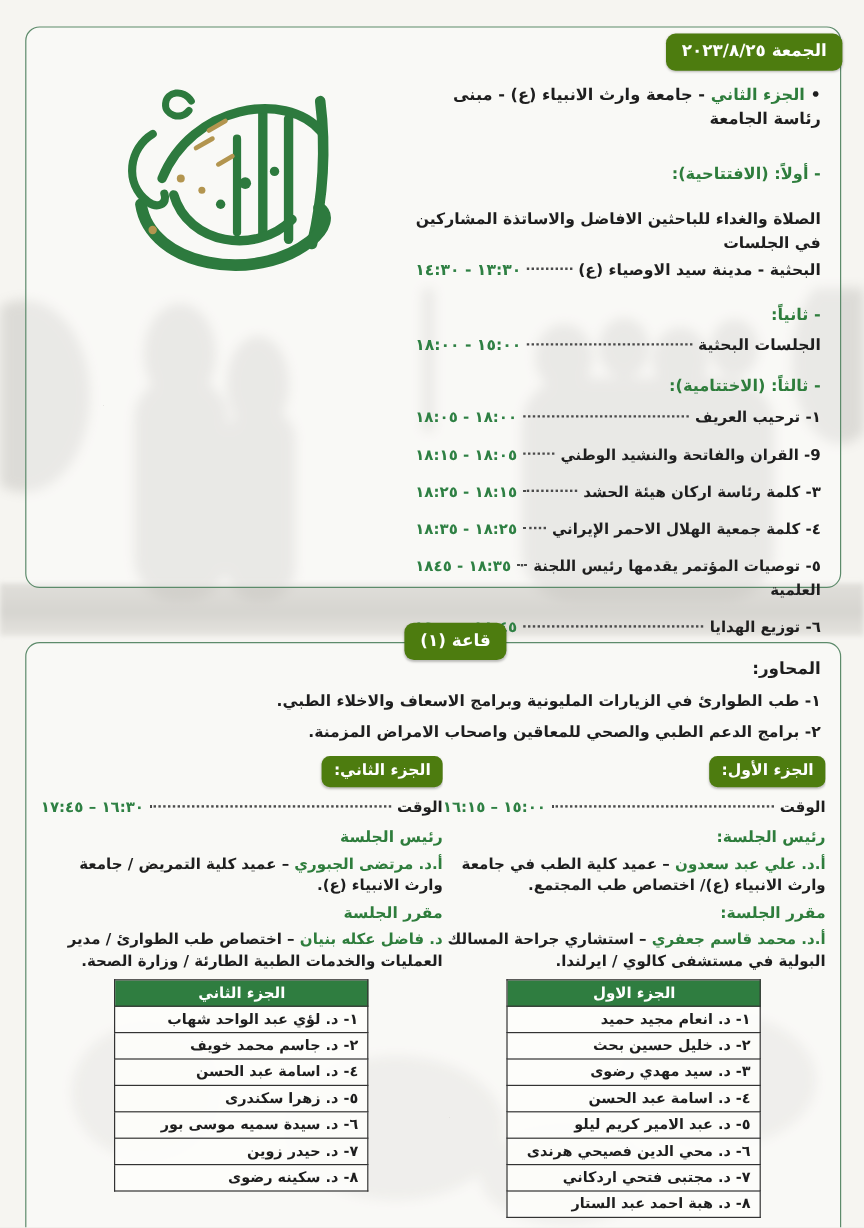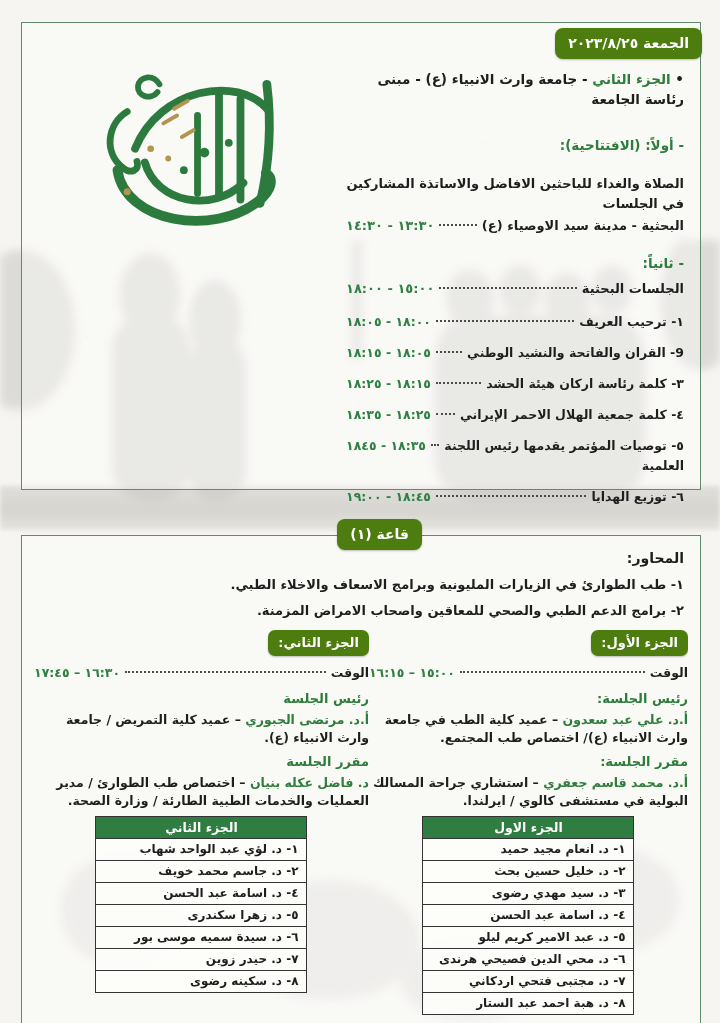--- a/index.html
+++ b/index.html
@@ -30,21 +30,21 @@
     background:
       radial-gradient(circle 1px at 12% 33%, #b9b7b2 40%, transparent 41%),
       radial-gradient(circle 1px at 67% 14%, #c2c0bb 40%, transparent 41%),
       radial-gradient(circle 1px at 84% 58%, #b9b7b2 40%, transparent 41%),
       radial-gradient(circle 1px at 31% 76%, #c2c0bb 40%, transparent 41%),
       radial-gradient(circle 1px at 52% 91%, #b9b7b2 40%, transparent 41%);
   }
   
   .panel{
     position:absolute;left:21px;width:680px;
-    border:1.5px solid #5d8b6b;border-radius:0;
+    border:1.5px solid #5d8b6b;border-radius:12px;
     background:rgba(255,255,255,.38);
     box-sizing:border-box;
   }
   #panel-top{top:22px;height:468px;}
   #panel-hall{top:535px;height:518px;}
   
   .badge{
     display:inline-block;background:#4d7c0f;color:#fff;
     font-weight:bold;font-size:14px;line-height:1;
     padding:8px 13px 9px;border-radius:8px;white-space:nowrap;
@@ -184,20 +184,21 @@
         <span class="time">١٣:٣٠ - ١٤:٣٠</span>
       </div>
 
       <h3 class="h-second">- ثانياً:</h3>
       <div class="dotline sec2-dot">
         <span class="t">الجلسات البحثية</span>
         <span class="dots"></span>
         <span class="time">١٥:٠٠ - ١٨:٠٠</span>
       </div>
 
+      <h3>- ثالثاً: (الاختتامية):</h3>
       <div class="items">
         <div class="dotline">
           <span class="t">١- ترحيب العريف</span>
           <span class="dots"></span>
           <span class="time">١٨:٠٠ - ١٨:٠٥</span>
         </div>
         <div class="dotline">
           <span class="t">9- القران والفاتحة والنشيد الوطني</span>
           <span class="dots"></span>
           <span class="time">١٨:٠٥ - ١٨:١٥</span>

